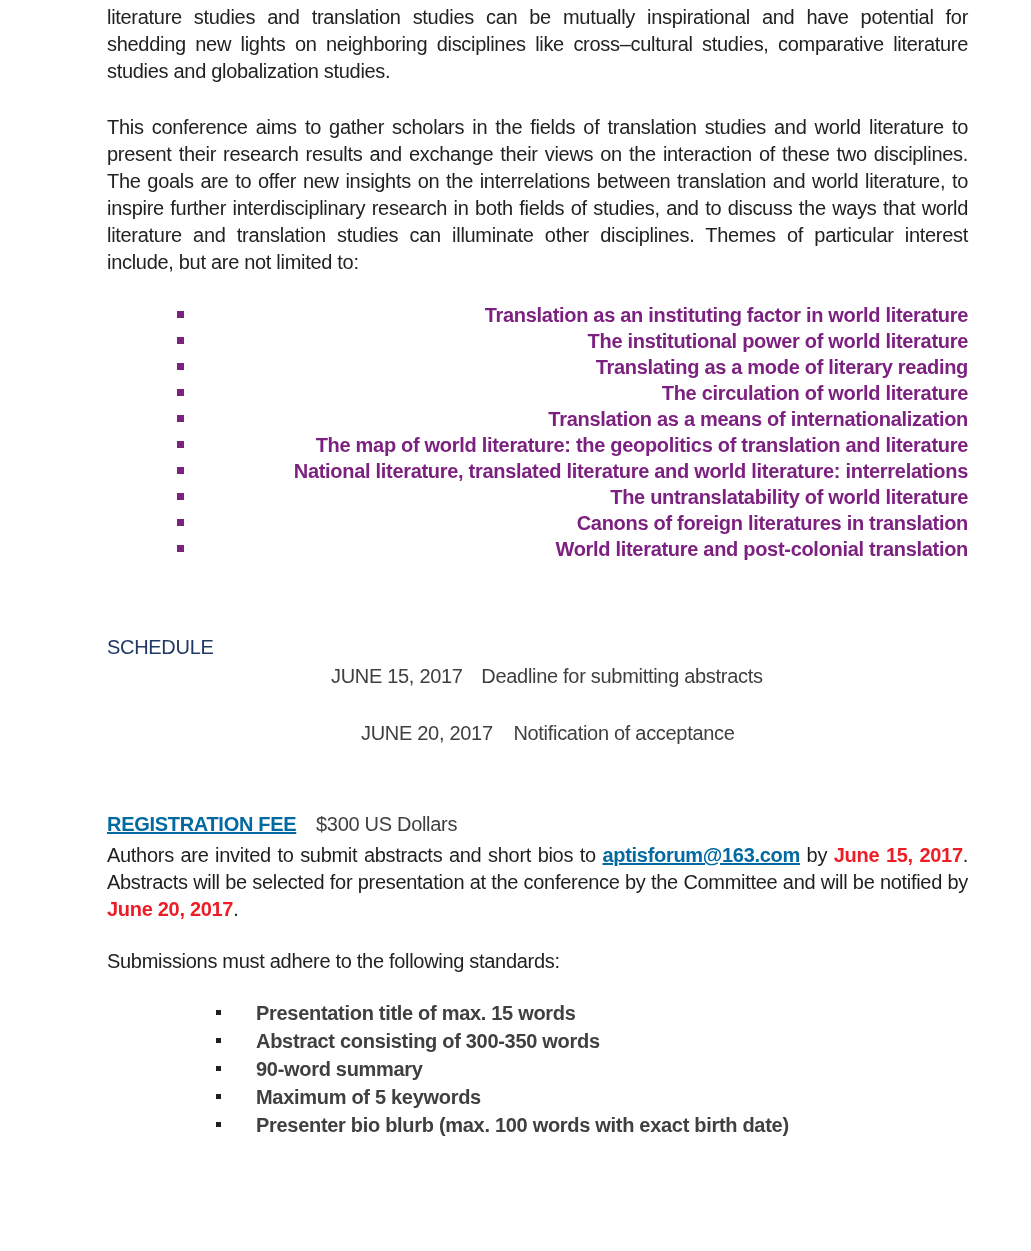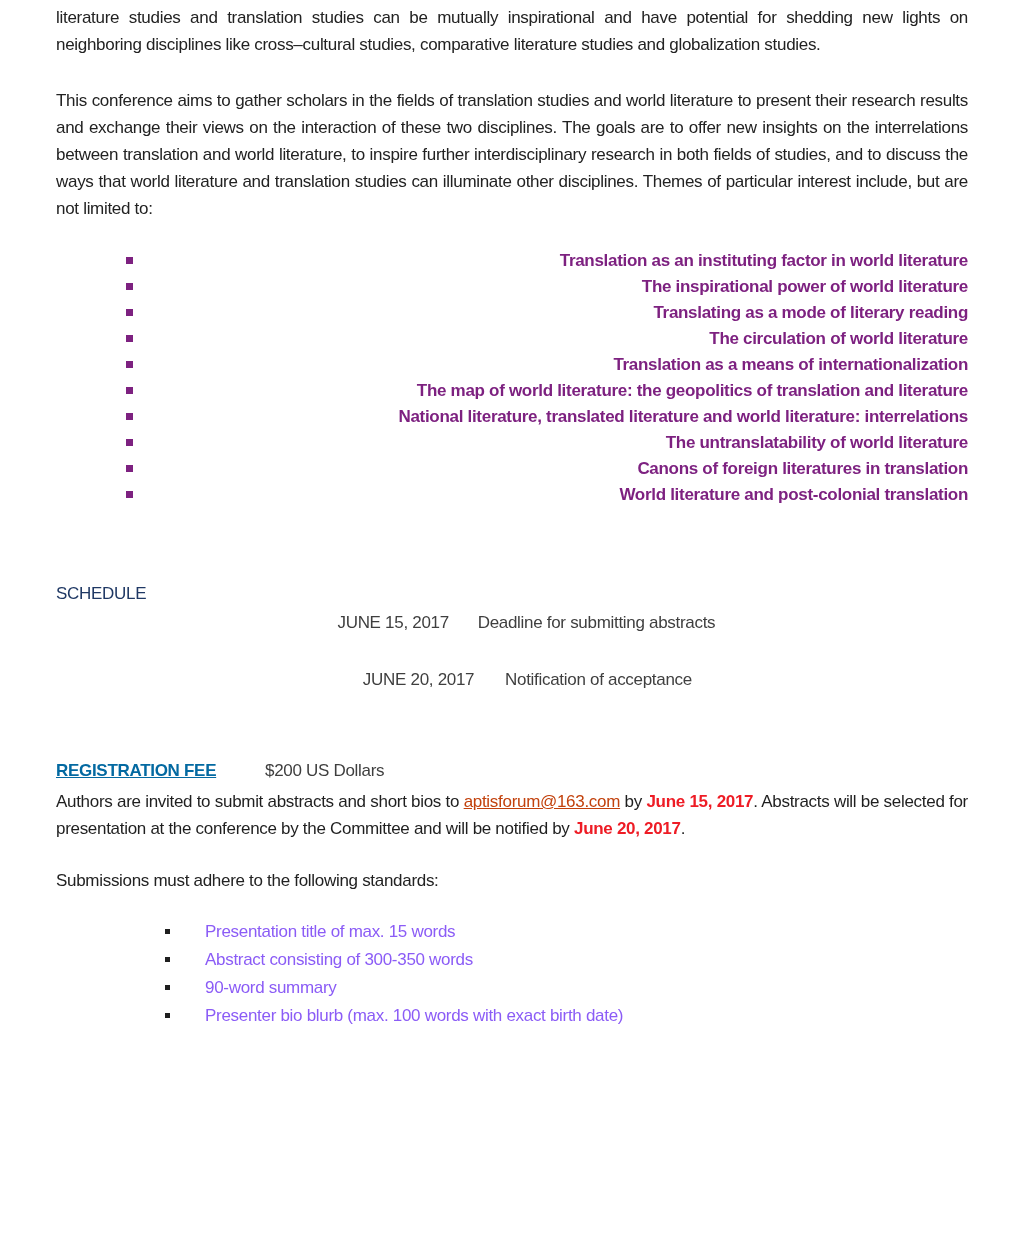--- a/index.html
+++ b/index.html
@@ -5,25 +5,25 @@
   html, body {
     margin: 0;
     padding: 0;
     background: #ffffff;
   }
   .page {
     position: relative;
     width: 1031px;
     height: 1251px;
     box-sizing: border-box;
-    padding: 4px 63px 0 56px;
+    padding: 4px 63px 0 107px;
     background: #ffffff;
     overflow: hidden;
     font-family: "Liberation Sans", "DejaVu Sans", sans-serif;
-    font-size: 17px;
+    font-size: 20px;
     letter-spacing: -0.3px;
     color: #222222;
   }
   p { margin: 0; }
   .justify {
     text-align: justify;
     line-height: 27px;
   }
   .para-intro-2 { margin-top: 29px; }
 
@@ -70,41 +70,43 @@
     width: 209px;
     font-weight: bold;
     color: #0369a1;
     text-decoration: underline;
   }
   .registration-value { color: #3f3f3f; }
 
   .paper-heading { margin-top: 62px; }
   .para-authors { margin-top: 4px; color: #1f1f1f; }
   .seg-link {
-    color: #c2410c;
+    color: #0369a1;
     text-decoration: underline;
     cursor: pointer;
+    font-weight: bold;
   }
   .seg-red {
     color: #ee1c25;
     font-weight: bold;
   }
   .standards-intro { margin-top: 25px; line-height: 27px; }
 
   
   ul.standards-list {
     list-style: none;
     margin: 24px 0 0 0;
     padding: 0 0 0 109px;
   }
   ul.standards-list li {
     position: relative;
     padding-left: 40px;
     line-height: 28px;
-    color: #8b5cf6;
+    color: #404040;
+    font-weight: bold;
   }
   ul.standards-list li::before {
     content: "";
     position: absolute;
     left: 0;
     top: 11px;
     width: 5px;
     height: 5px;
     background: #1f1f1f;
   }
@@ -113,21 +115,21 @@
 <body>
 
 <div class="page">
 
   <p class="justify">literature studies and translation studies can be mutually inspirational and have potential for shedding new lights on neighboring disciplines like cross–cultural studies, comparative literature studies and globalization studies.</p>
 
   <p class="justify para-intro-2">This conference aims to gather scholars in the fields of translation studies and world literature to present their research results and exchange their views on the interaction of these two disciplines. The goals are to offer new insights on the interrelations between translation and world literature, to inspire further interdisciplinary research in both fields of studies, and to discuss the ways that world literature and translation studies can illuminate other disciplines. Themes of particular interest include, but are not limited to:</p>
 
   <ul class="themes-list">
       <li>Translation as an instituting factor in world literature</li>
-      <li>The inspirational power of world literature</li>
+      <li>The institutional power of world literature</li>
       <li>Translating as a mode of literary reading</li>
       <li>The circulation of world literature</li>
       <li>Translation as a means of internationalization</li>
       <li>The map of world literature: the geopolitics of translation and literature</li>
       <li>National literature, translated literature and world literature: interrelations</li>
       <li>The untranslatability of world literature</li>
       <li>Canons of foreign literatures in translation</li>
       <li>World literature and post-colonial translation</li>
     </ul>
 
@@ -135,28 +137,29 @@
 
   <div class="sched-row sched-row-1">
     <span class="sched-date">JUNE 15, 2017</span><span class="sched-event">Deadline for submitting abstracts</span>
   </div>
 
   <div class="sched-row sched-row-2">
     <span class="sched-date">JUNE 20, 2017</span><span class="sched-event">Notification of acceptance</span>
   </div>
 
   <div class="registration-row">
-    <span class="registration-label">REGISTRATION FEE</span><span class="registration-value">$200 US Dollars</span>
+    <span class="registration-label">REGISTRATION FEE</span><span class="registration-value">$300 US Dollars</span>
   </div>
 
 
   <p class="justify para-authors"><span class="seg-plain">Authors are invited to submit abstracts and short bios to </span><a class="seg-link">aptisforum@163.com</a><span class="seg-plain"> by </span><span class="seg-red">June 15, 2017</span><span class="seg-plain">. Abstracts will be selected for presentation at the conference by the Committee and will be notified by </span><span class="seg-red">June 20, 2017</span><span class="seg-plain">.</span></p>
 
   <p class="standards-intro">Submissions must adhere to the following standards:</p>
 
   <ul class="standards-list">
       <li>Presentation title of max. 15 words</li>
       <li>Abstract consisting of 300-350 words</li>
       <li>90-word summary</li>
+      <li>Maximum of 5 keywords</li>
       <li>Presenter bio blurb (max. 100 words with exact birth date)</li>
     </ul>
 
 </div>
 
 </body></html>

